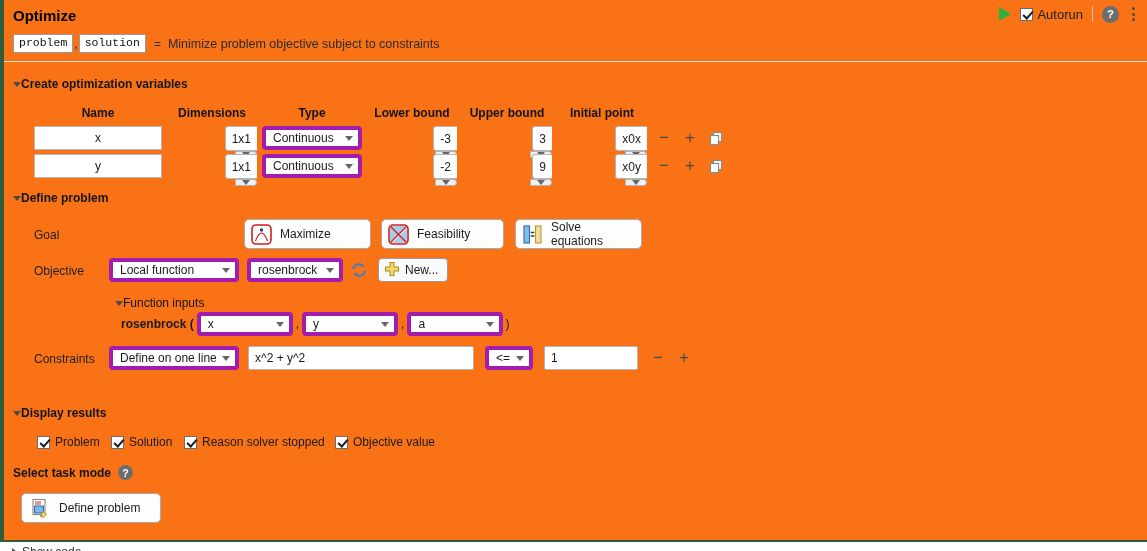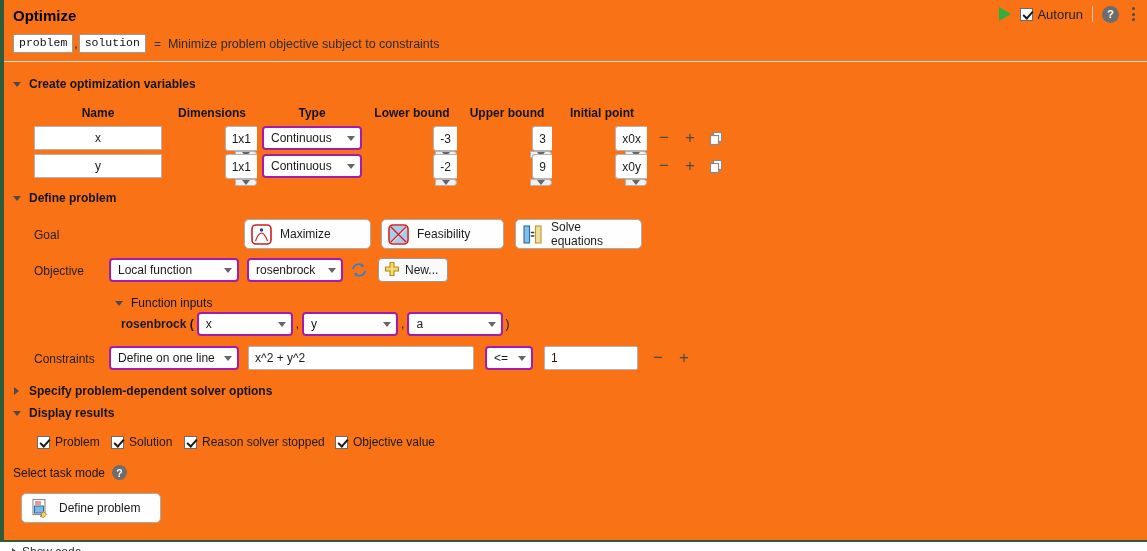--- a/index.html
+++ b/index.html
@@ -71,21 +71,21 @@
     position:relative;display:inline-block;vertical-align:-2px;
   }
   .cbox.checked::after {
     content:""; position:absolute; left:3.5px; top:0.5px;
     width:4px;height:8px;border:solid #1a1a1a;border-width:0 2px 2px 0;
     transform:rotate(42deg);
   }
 
   
   .section-head {
-    display:flex; align-items:center; gap:8px;
+    display:flex; align-items:center; gap:0;
     font-size:12px; font-weight:bold; color:#141414;
     cursor:pointer; position:absolute;text-align:right;
   }
   .tri-down {
     width:0;height:0;
     border-left:4.5px solid transparent;border-right:4.5px solid transparent;
     border-top:5.5px solid #4a4a4a;
   }
   .tri-right {
     width:0;height:0;
@@ -116,21 +116,21 @@
     border-top-right-radius:4px; border-bottom-right-radius:4px;
     display:flex; align-items:center; justify-content:center; cursor:pointer;
   }
   .arrow-dn {
     width:0;height:0;
     border-left:4.5px solid transparent;border-right:4.5px solid transparent;
     border-top:5.5px solid #666;
   }
   
   .dropdown {
-    height:24px; border:2px solid #a21caf; background:#fff;
+    height:24px; border:4px solid #a21caf; background:#fff;
     border-radius:4px; display:flex; align-items:center;
     padding:0 5px 0 7px; font-size:12px; color:#1a1a1a; cursor:pointer;
     justify-content:space-between;
   }
   .dropdown .dlab { white-space:nowrap; overflow:hidden; }
 
   .icon-btn { cursor:pointer; display:flex; align-items:center; justify-content:center; }
   .minus-ico { font-size:17px; color:#4a4a4a; line-height:1; }
   .plus-ico  { font-size:17px; color:#4a4a4a; line-height:1; }
 
@@ -435,24 +435,20 @@
 
   <input class="txt-input" style="position: absolute; left: 540px; top: 346px; width: 94px; border-radius: 2px;" value="1">
 
   <div class="icon-btn" style="position:absolute; left:647px; top:349px; width:14px; height:16px;">
     <span class="minus-ico">−</span>
   </div>
   <div class="icon-btn" style="position:absolute; left:673px; top:349px; width:14px; height:16px;">
     <span class="plus-ico">+</span>
   </div>
 
-  <div class="section-head" style="left:10px; top:384px;">
-    <span class="tri-right"></span>
-    <span style="margin-left:2px;">Specify problem-dependent solver options</span>
-  </div>
 
   <div class="section-head" style="left:9px; top:406px;">
     <span class="tri-down"></span>
     <span>Display results</span>
   </div>
 
   <div class="display-cb" style="left:33px; top:435px;">
     <span class="cbox checked"></span>
     <span>Problem</span>
   </div>
@@ -463,21 +459,21 @@
   <div class="display-cb" style="left:180px; top:435px;">
     <span class="cbox checked"></span>
     <span>Reason solver stopped</span>
   </div>
   <div class="display-cb" style="left:331px; top:435px;">
     <span class="cbox checked"></span>
     <span>Objective value</span>
   </div>
 
   <div style="position:absolute; left:9px; top:465px; display:flex; align-items:center; gap:7px;">
-    <span style="font-size:12px; font-weight:normal; color:#141414;">Select task mode</span>
+    <span style="font-size:12px; font-weight:bold; color:#141414;">Select task mode</span>
     <span class="help-circle" style="width:15px;height:15px;font-size:10.5px;">?</span>
   </div>
 
   <div class="mode-btn" style="left:17px; top:493px; width:140px;">
     <span class="mode-ico">
       <svg width="21" height="21" viewBox="0 0 21 21">
         <rect x="3" y="1.5" width="12" height="15" fill="#fff" stroke="#8a8a8a" stroke-width="1.1"></rect>
         <path d="M5 4 H11 M5 6 H11" stroke="#c0392b" stroke-width="1"></path>
         <rect x="4.5" y="8" width="9" height="7" fill="#7fb8e6" stroke="#2a6ba8" stroke-width="1"></rect>
         <path d="M10.5 18.5 L13 13.5 L16.5 16 L13.5 19.5 Z" fill="#f5d96a" stroke="#b08b22" stroke-width="0.9"></path>

